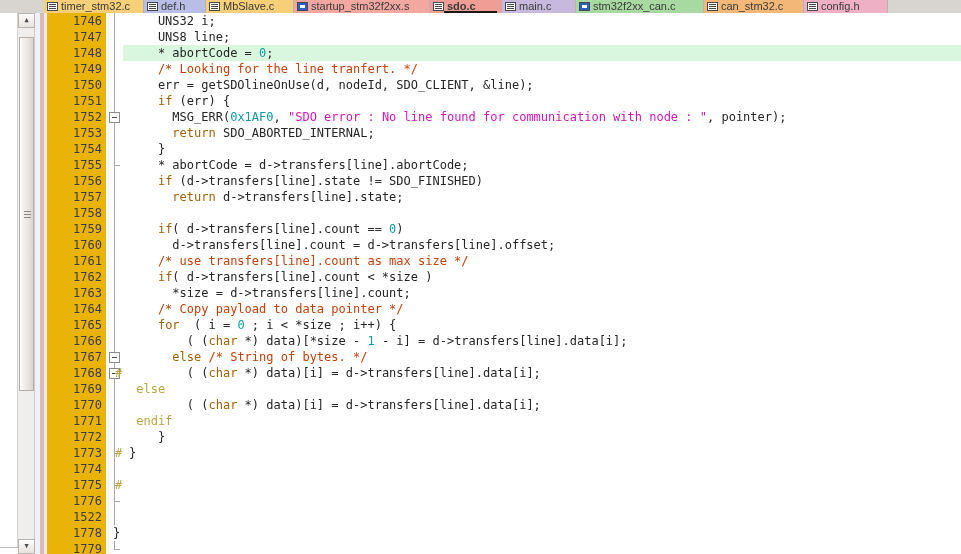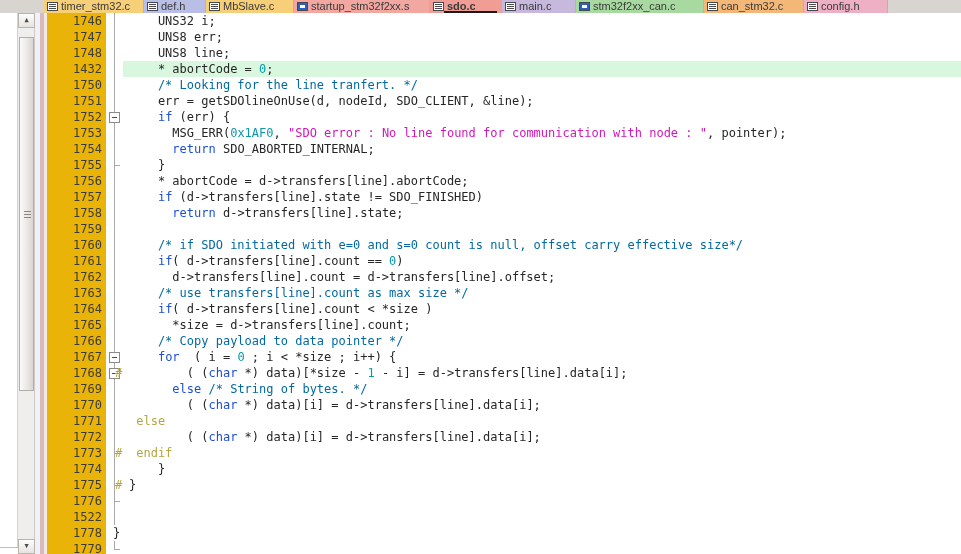--- a/index.html
+++ b/index.html
@@ -205,22 +205,22 @@
     height: 16px; line-height: 16px;
     white-space: pre;
     font-family: "DejaVu Sans Mono", monospace;
     font-size: 12px;
     color: #262626;
     padding-left: 6px;
     box-sizing: border-box;
   }
   .cline.hl { background: #d9f7de; }
 
-  .k  { color: #1d4ed8; }          
-  .cm { color: #0369a1; }          
+  .k  { color: #a16207; }          
+  .cm { color: #c2410c; }          
   .st { color: #d018b8; }          
   .nu { color: #0b9aa6; }          
   .pp { color: #b5a642; }          
   .pl { color: #262626; }          
 
   
   #corner {
     position: absolute; left: 0; bottom: 0; width: 18px; height: 6px;
     background: #ffffff; border-top: 1px solid #bdbdbd;
   }
@@ -245,21 +245,21 @@
     </div>
 
     <div id="marginA"></div>
     <div id="marginB"></div>
     <div id="marginC"></div>
 
     <div id="gutter">
         <div class="ln">1746</div>
         <div class="ln">1747</div>
         <div class="ln">1748</div>
-        <div class="ln">1432</div>
+        <div class="ln">1749</div>
         <div class="ln">1750</div>
         <div class="ln">1751</div>
         <div class="ln">1752</div>
         <div class="ln">1753</div>
         <div class="ln">1754</div>
         <div class="ln">1755</div>
         <div class="ln">1756</div>
         <div class="ln">1757</div>
         <div class="ln">1758</div>
         <div class="ln">1759</div>
@@ -394,34 +394,32 @@
         <div class="foldrow">
           <div class="foldbrace">}</div>
         </div>
         <div class="foldrow">
           <div class="foldend"></div>
         </div>
       </div>
 
     <div id="code">
         <div class="cline"><span class="pl">    UNS32 i;</span></div>
-        <div class="cline"><span class="pl">    UNS8 err;</span></div>
         <div class="cline"><span class="pl">    UNS8 line;</span></div>
         <div class="cline hl"><span class="pl">    * abortCode = </span><span class="nu">0</span><span class="pl">;</span></div>
         <div class="cline"><span class="cm">    /* Looking for the line tranfert. */</span></div>
         <div class="cline"><span class="pl">    err = getSDOlineOnUse(d, nodeId, SDO_CLIENT, &amp;line);</span></div>
         <div class="cline"><span class="pl">    </span><span class="k">if</span><span class="pl"> (err) {</span></div>
         <div class="cline"><span class="pl">      MSG_ERR(</span><span class="nu">0x1AF0</span><span class="pl">, </span><span class="st">"SDO error : No line found for communication with node : "</span><span class="pl">, pointer);</span></div>
         <div class="cline"><span class="pl">      </span><span class="k">return</span><span class="pl"> SDO_ABORTED_INTERNAL;</span></div>
         <div class="cline"><span class="pl">    }</span></div>
         <div class="cline"><span class="pl">    * abortCode = d-&gt;transfers[line].abortCode;</span></div>
         <div class="cline"><span class="pl">    </span><span class="k">if</span><span class="pl"> (d-&gt;transfers[line].state != SDO_FINISHED)</span></div>
         <div class="cline"><span class="pl">      </span><span class="k">return</span><span class="pl"> d-&gt;transfers[line].state;</span></div>
         <div class="cline"><span class="pl"></span></div>
-        <div class="cline"><span class="cm">    /* if SDO initiated with e=0 and s=0 count is null, offset carry effective size*/</span></div>
         <div class="cline"><span class="pl">    </span><span class="k">if</span><span class="pl">( d-&gt;transfers[line].count == </span><span class="nu">0</span><span class="pl">)</span></div>
         <div class="cline"><span class="pl">      d-&gt;transfers[line].count = d-&gt;transfers[line].offset;</span></div>
         <div class="cline"><span class="cm">    /* use transfers[line].count as max size */</span></div>
         <div class="cline"><span class="pl">    </span><span class="k">if</span><span class="pl">( d-&gt;transfers[line].count &lt; *size )</span></div>
         <div class="cline"><span class="pl">      *size = d-&gt;transfers[line].count;</span></div>
         <div class="cline"><span class="cm">    /* Copy payload to data pointer */</span></div>
         <div class="cline"><span class="pl">    </span><span class="k">for</span><span class="pl">  ( i = </span><span class="nu">0</span><span class="pl"> ; i &lt; *size ; i++) {</span></div>
         <div class="cline"><span class="pl">        ( (</span><span class="k">char</span><span class="pl"> *) data)[*size - </span><span class="nu">1</span><span class="pl"> - i] = d-&gt;transfers[line].data[i];</span></div>
         <div class="cline"><span class="pl">      </span><span class="k">else</span><span class="pl"> </span><span class="cm">/* String of bytes. */</span></div>
         <div class="cline"><span class="pl">        ( (</span><span class="k">char</span><span class="pl"> *) data)[i] = d-&gt;transfers[line].data[i];</span></div>

